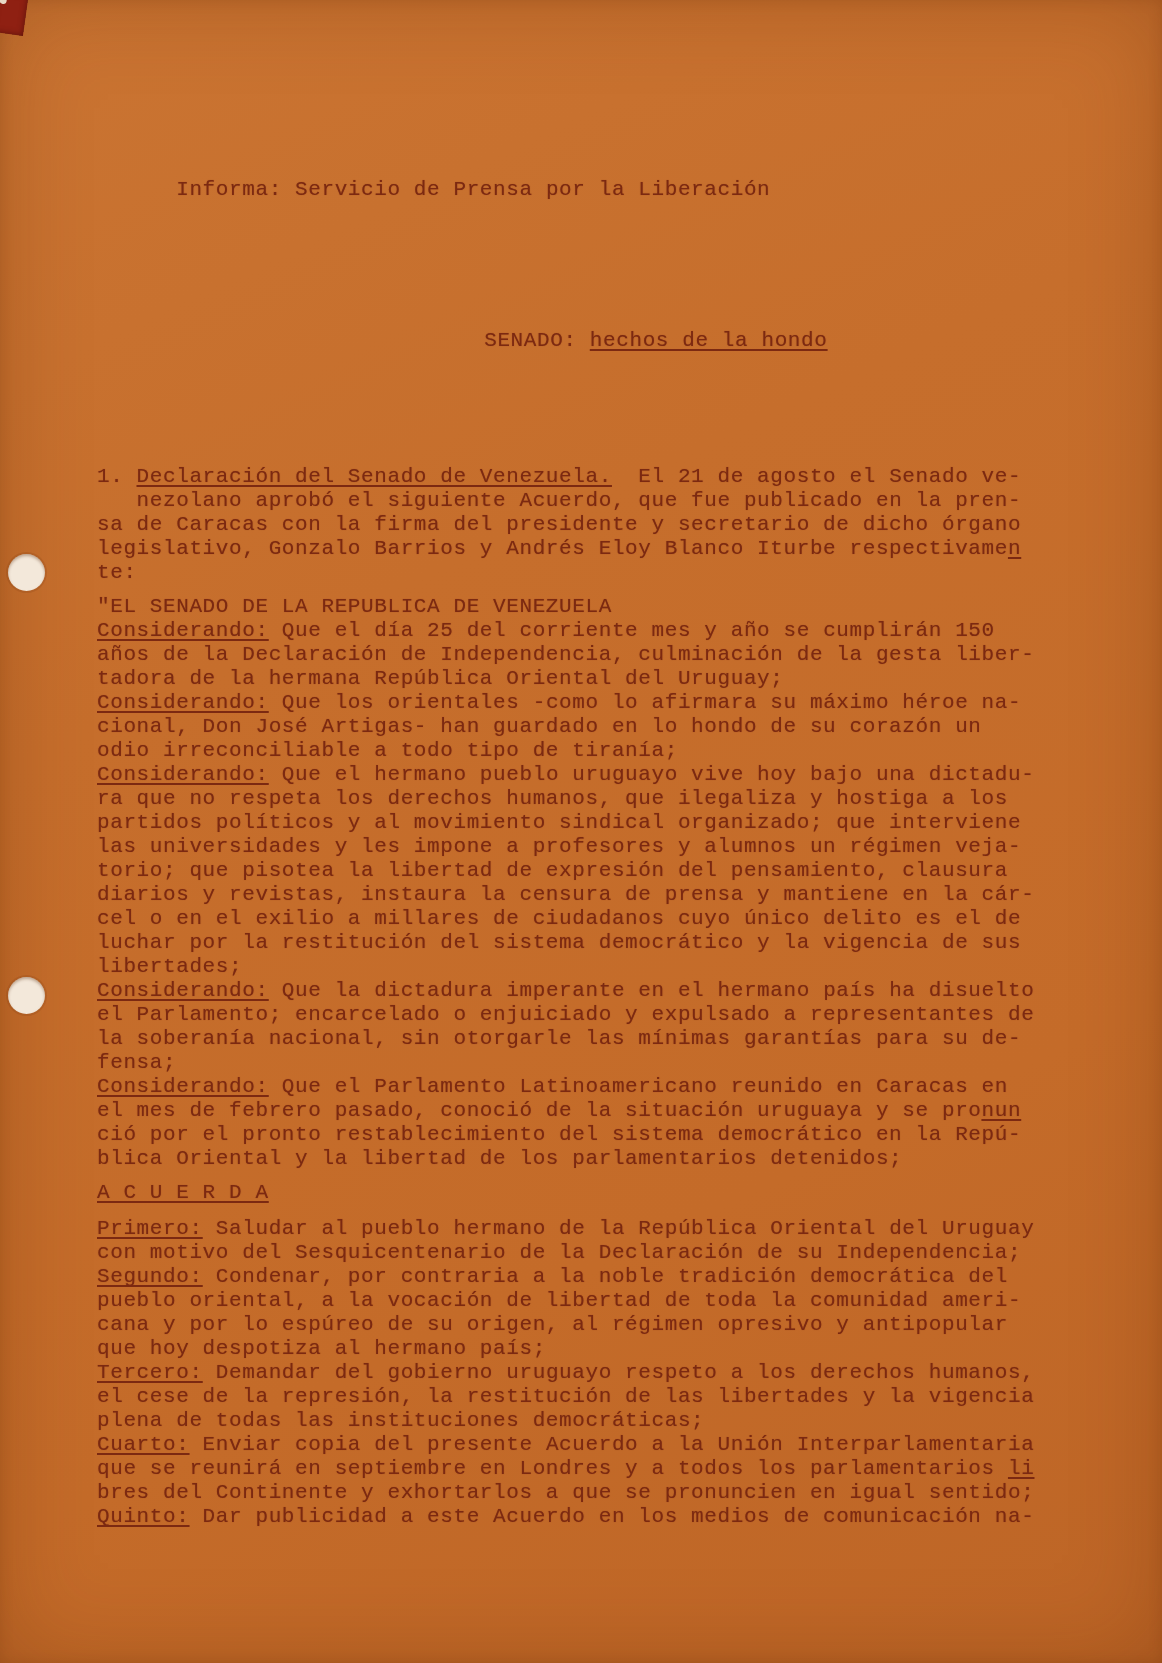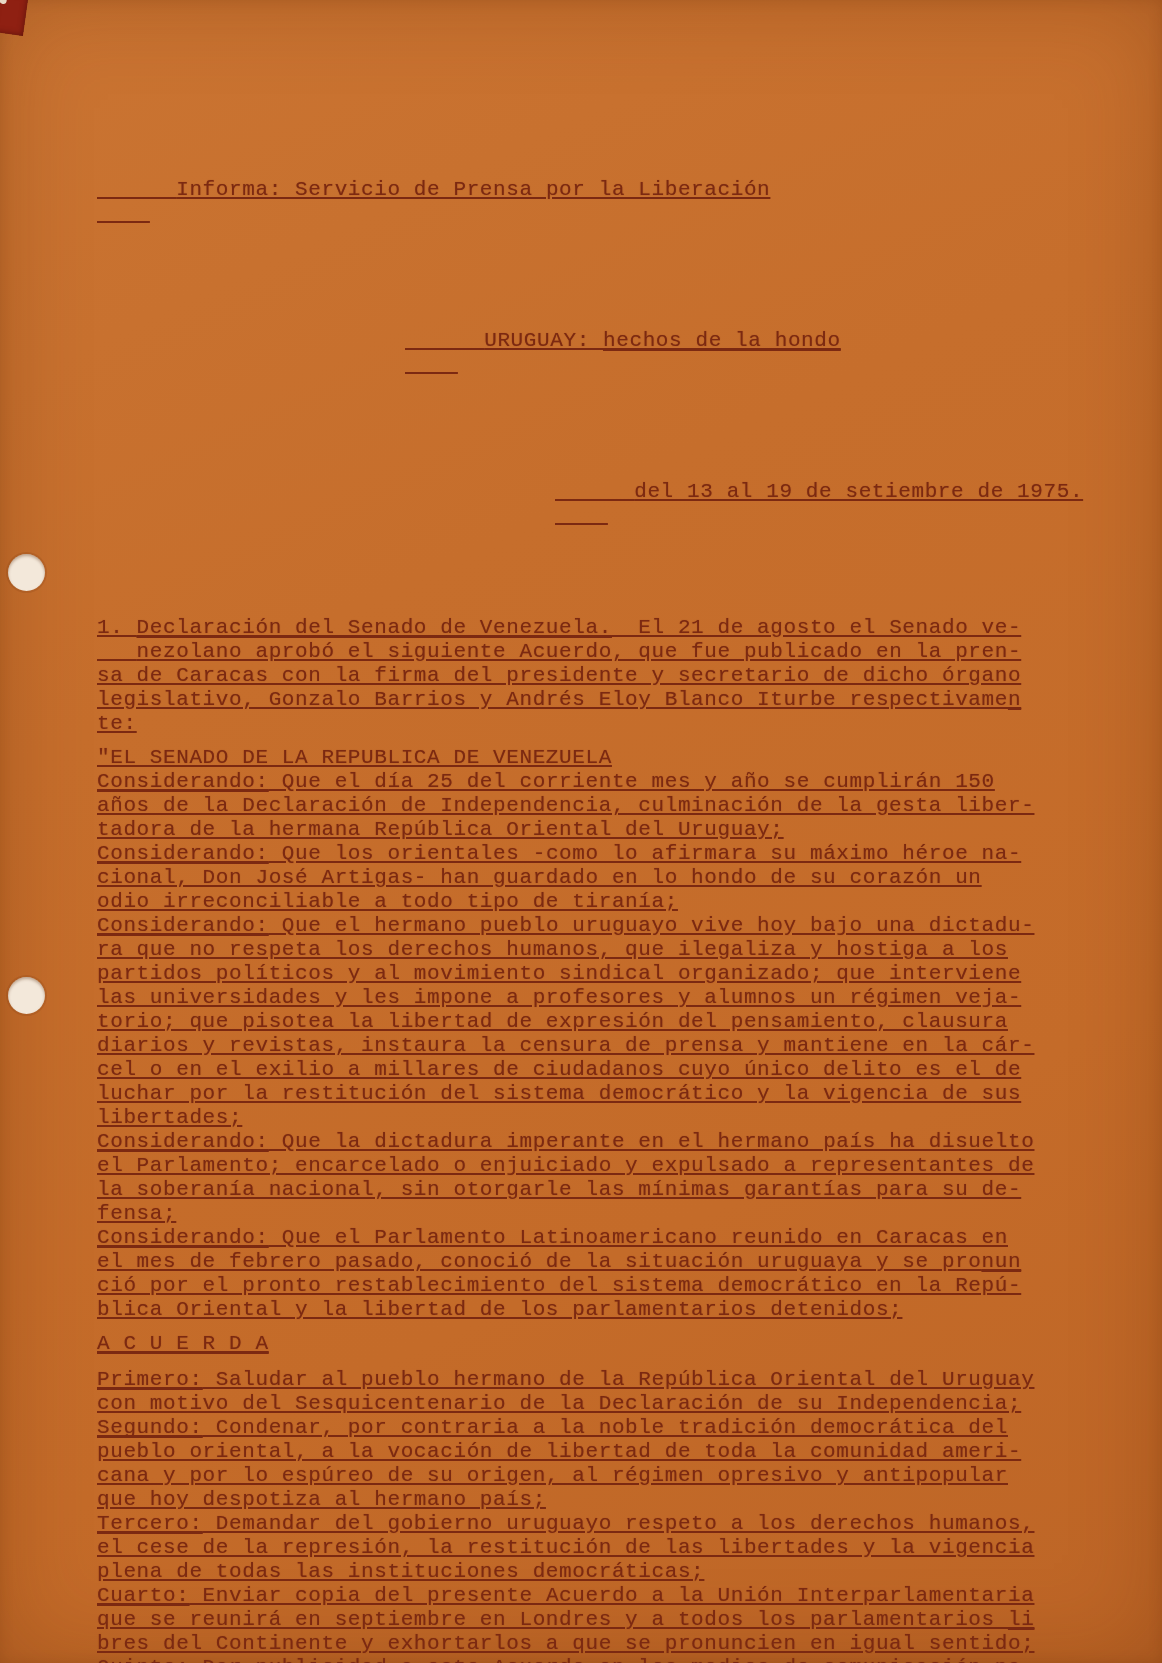--- a/index.html
+++ b/index.html
@@ -31,21 +31,21 @@
   .u {
     text-decoration: underline;
     text-decoration-thickness: 2px;
     text-underline-offset: 3px;
     text-decoration-skip-ink: none;
   }
 
   .title-line { margin-top: 31px; padding-left: 308px; }
   .date-line  { margin-top: 31px; padding-left: 458px; }
   .doc-body   { margin-top: 40px; }
-  .line       { min-height: 24px; text-decoration: underline; }
+  .line       { min-height: 24px; }
 
   .hole {
     position: absolute;
     left: 8px;
     width: 37px;
     height: 37px;
     border-radius: 50%;
     background: #f3e8da;
     box-shadow: inset 0 2px 3px rgba(90, 40, 10, 0.35), 0 0 0 2px rgba(120, 55, 15, 0.18);
   }
@@ -82,21 +82,18 @@
   </div>
 
   <div class="hole hole-top"></div>
   <div class="hole hole-bottom"></div>
 
   <div class="content">
     <div class="line">
       <span>Informa: Servicio de Prensa por la Liberación</span>
     </div>
     <div class="line title-line">
-      <span>URUGUAY: </span><span class="u">hechos de la hondo</span>
-    </div>
-    <div class="line date-line">
-      <span>del 13 al 19 de setiembre de 1975.</span>
+      <span>SENADO: </span><span class="u">hechos de la hondo</span>
     </div>
     <div class="doc-body"><div class="line"><span>1. </span><span class="u">Declaración del Senado de Venezuela.</span><span>  El 21 de agosto el Senado ve-</span></div><div class="line"><span>   nezolano aprobó el siguiente Acuerdo, que fue publicado en la pren-</span></div><div class="line"><span>sa de Caracas con la firma del presidente y secretario de dicho órgano</span></div><div class="line"><span>legislativo, Gonzalo Barrios y Andrés Eloy Blanco Iturbe respectivame</span><span class="u">n</span></div><div class="line"><span>te:</span></div><div class="line" style="margin-top: 10px;"><span>"EL SENADO DE LA REPUBLICA DE VENEZUELA</span></div><div class="line"><span class="u">Considerando:</span><span> Que el día 25 del corriente mes y año se cumplirán 150</span></div><div class="line"><span>años de la Declaración de Independencia, culminación de la gesta liber-</span></div><div class="line"><span>tadora de la hermana República Oriental del Uruguay;</span></div><div class="line"><span class="u">Considerando:</span><span> Que los orientales -como lo afirmara su máximo héroe na-</span></div><div class="line"><span>cional, Don José Artigas- han guardado en lo hondo de su corazón un</span></div><div class="line"><span>odio irreconciliable a todo tipo de tiranía;</span></div><div class="line"><span class="u">Considerando:</span><span> Que el hermano pueblo uruguayo vive hoy bajo una dictadu-</span></div><div class="line"><span>ra que no respeta los derechos humanos, que ilegaliza y hostiga a los</span></div><div class="line"><span>partidos políticos y al movimiento sindical organizado; que interviene</span></div><div class="line"><span>las universidades y les impone a profesores y alumnos un régimen veja-</span></div><div class="line"><span>torio; que pisotea la libertad de expresión del pensamiento, clausura</span></div><div class="line"><span>diarios y revistas, instaura la censura de prensa y mantiene en la cár-</span></div><div class="line"><span>cel o en el exilio a millares de ciudadanos cuyo único delito es el de</span></div><div class="line"><span>luchar por la restitución del sistema democrático y la vigencia de sus</span></div><div class="line"><span>libertades;</span></div><div class="line"><span class="u">Considerando:</span><span> Que la dictadura imperante en el hermano país ha disuelto</span></div><div class="line"><span>el Parlamento; encarcelado o enjuiciado y expulsado a representantes de</span></div><div class="line"><span>la soberanía nacional, sin otorgarle las mínimas garantías para su de-</span></div><div class="line"><span>fensa;</span></div><div class="line"><span class="u">Considerando:</span><span> Que el Parlamento Latinoamericano reunido en Caracas en</span></div><div class="line"><span>el mes de febrero pasado, conoció de la situación uruguaya y se pro</span><span class="u">nun</span></div><div class="line"><span>ció por el pronto restablecimiento del sistema democrático en la Repú-</span></div><div class="line"><span>blica Oriental y la libertad de los parlamentarios detenidos;</span></div><div class="line" style="margin-top: 10px;"><span class="u">A C U E R D A</span></div><div class="line" style="margin-top: 12px;"><span class="u">Primero:</span><span> Saludar al pueblo hermano de la República Oriental del Uruguay</span></div><div class="line"><span>con motivo del Sesquicentenario de la Declaración de su Independencia;</span></div><div class="line"><span class="u">Segundo:</span><span> Condenar, por contraria a la noble tradición democrática del</span></div><div class="line"><span>pueblo oriental, a la vocación de libertad de toda la comunidad ameri-</span></div><div class="line"><span>cana y por lo espúreo de su origen, al régimen opresivo y antipopular</span></div><div class="line"><span>que hoy despotiza al hermano país;</span></div><div class="line"><span class="u">Tercero:</span><span> Demandar del gobierno uruguayo respeto a los derechos humanos,</span></div><div class="line"><span>el cese de la represión, la restitución de las libertades y la vigencia</span></div><div class="line"><span>plena de todas las instituciones democráticas;</span></div><div class="line"><span class="u">Cuarto:</span><span> Enviar copia del presente Acuerdo a la Unión Interparlamentaria</span></div><div class="line"><span>que se reunirá en septiembre en Londres y a todos los parlamentarios </span><span class="u">li</span></div><div class="line"><span>bres del Continente y exhortarlos a que se pronuncien en igual sentido;</span></div><div class="line"><span class="u">Quinto:</span><span> Dar publicidad a este Acuerdo en los medios de comunicación na-</span></div></div>
   </div>
 
 </div>
 
 </body></html>

